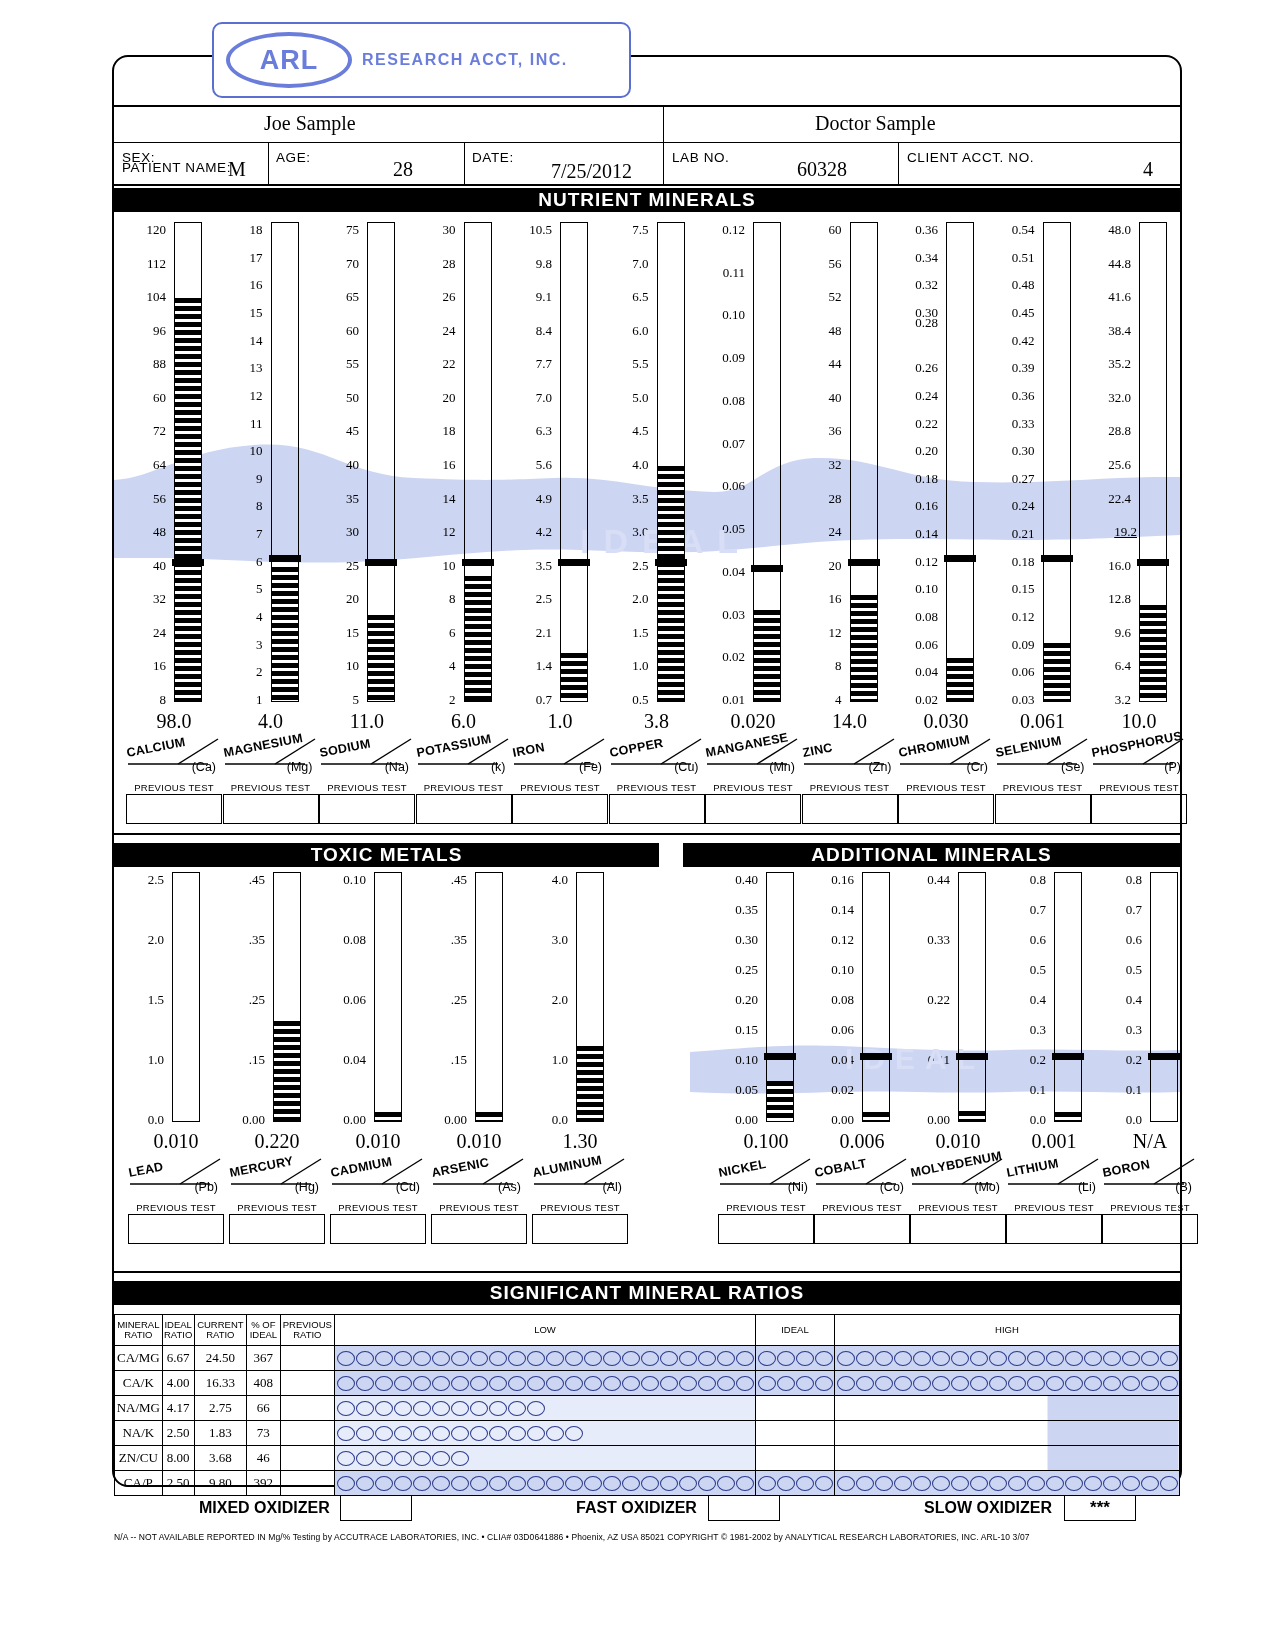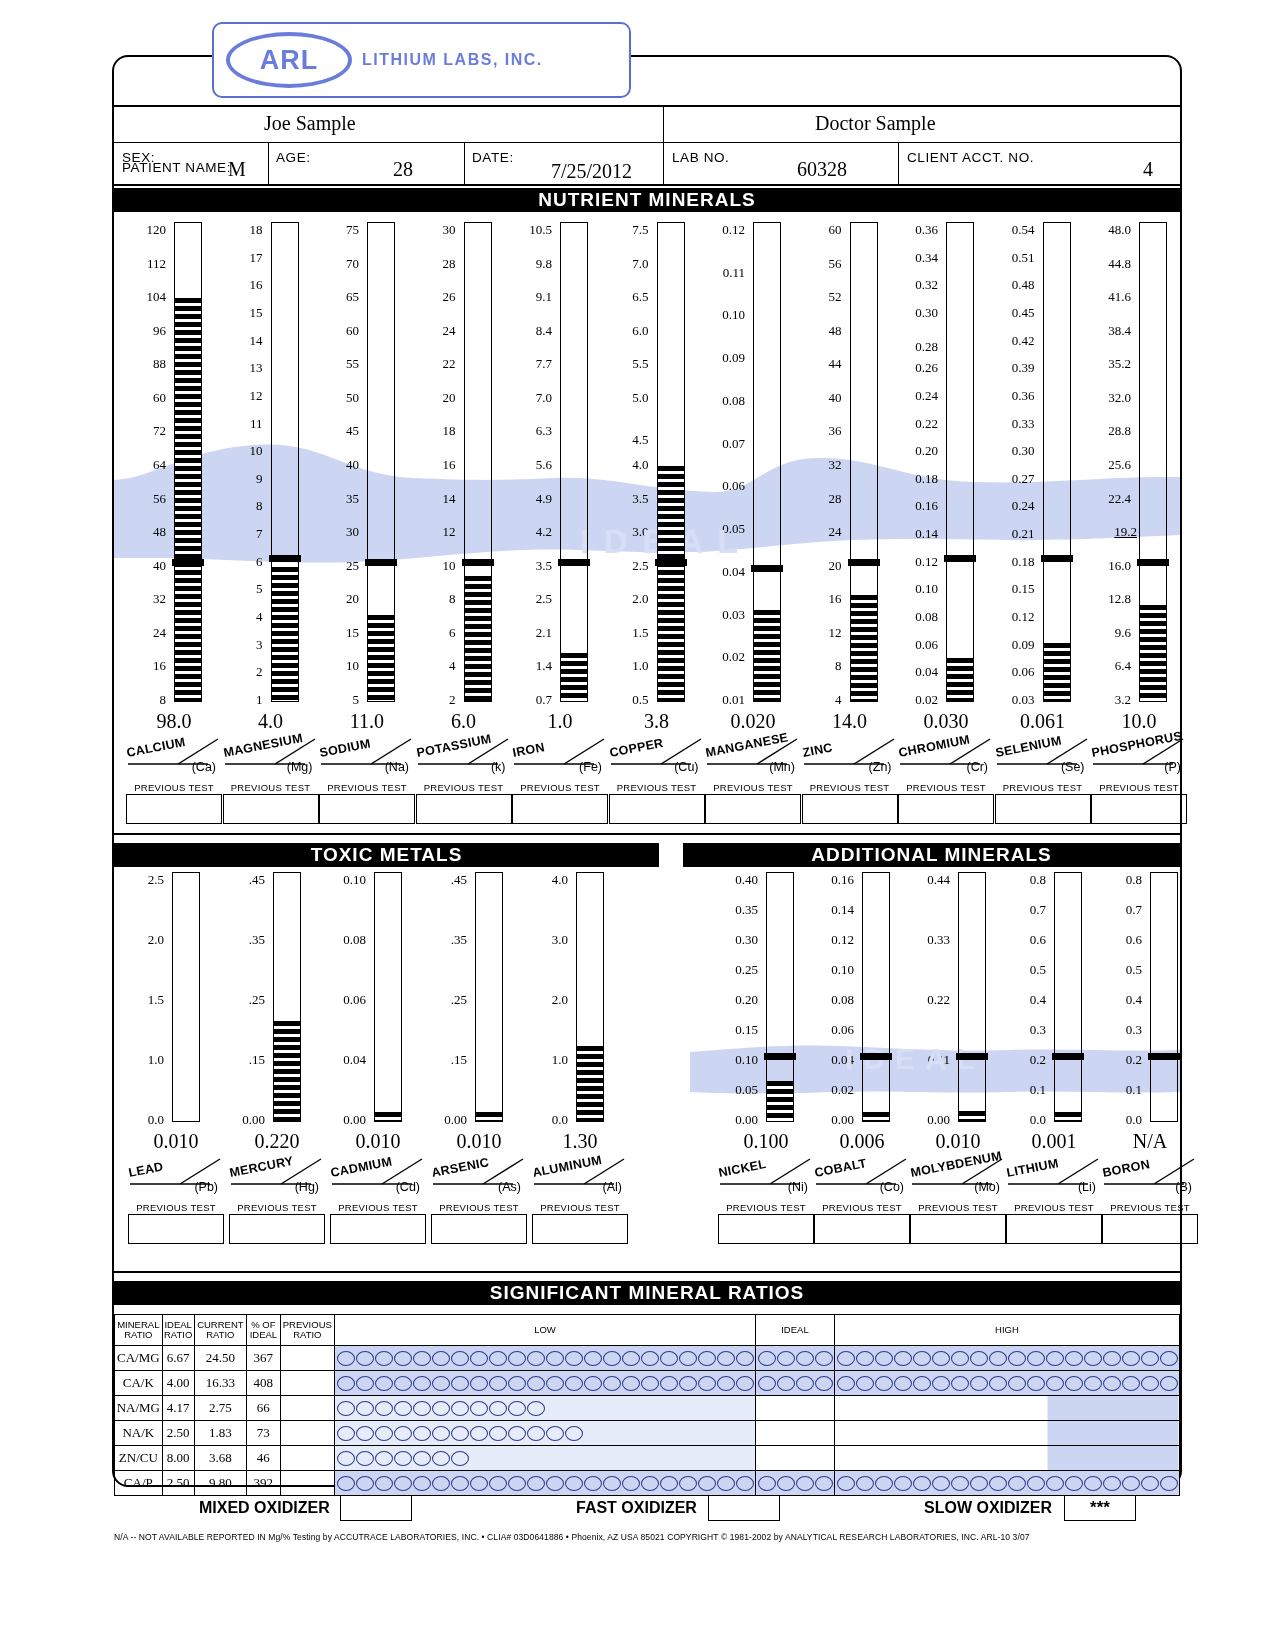--- a/index.html
+++ b/index.html
@@ -113,21 +113,21 @@
 </head>
 <body>
 
 <div class="page">
 
   <div class="frame"></div>
 
   <div class="logo-box">
     <div class="logo-oval">ARL</div>
     <div class="logo-text">
-      <div class="l2">LITHIUM LABS, INC.</div>
+      <div class="l2">RESEARCH ACCT, INC.</div>
     </div>
   </div>
 
 
   <div class="row-patient"></div>
   <div class="lbl" style="left:122px;top:112px;margin-top:48px;">PATIENT NAME:</div>
   <div class="val" style="left:264px;top:112px;">Joe Sample</div>
   <div class="vline" style="left:663px;top:105px;height:38px;"></div>
   <div class="val" style="left:815px;top:112px;">Doctor Sample</div>
 
@@ -330,21 +330,21 @@
           <div class="prevbox"></div>
         </div>
       </div>
       <div class="col" style="left: 608.5px; top: 222px; width: 96px;">
         <div class="scale" style="left: 0px; top: 0px; width: 40px;">7.5</div>
         <div class="scale" style="left: 0px; top: 33.5714px; width: 40px;">7.0</div>
         <div class="scale" style="left: 0px; top: 67.1429px; width: 40px;">6.5</div>
         <div class="scale" style="left: 0px; top: 100.714px; width: 40px;">6.0</div>
         <div class="scale" style="left: 0px; top: 134.286px; width: 40px;">5.5</div>
         <div class="scale" style="left: 0px; top: 167.857px; width: 40px;">5.0</div>
-        <div class="scale" style="left: 0px; top: 201.429px; width: 40px; margin-top: 9px;">4.5</div>
+        <div class="scale" style="left: 0px; top: 201.429px; width: 40px;">4.5</div>
         <div class="scale" style="left: 0px; top: 235px; width: 40px;">4.0</div>
         <div class="scale" style="left: 0px; top: 268.571px; width: 40px;">3.5</div>
         <div class="scale" style="left: 0px; top: 302.143px; width: 40px;">3.0</div>
         <div class="scale" style="left: 0px; top: 335.714px; width: 40px;">2.5</div>
         <div class="scale" style="left: 0px; top: 369.286px; width: 40px;">2.0</div>
         <div class="scale" style="left: 0px; top: 402.857px; width: 40px;">1.5</div>
         <div class="scale" style="left: 0px; top: 436.429px; width: 40px;">1.0</div>
         <div class="scale" style="left: 0px; top: 470px; width: 40px;">0.5</div>
         <div class="tube" style="left: 48px; top: 0px; width: 28px; height: 480px;">
           <div class="fill" style="height: 235.2px;"></div>
@@ -421,21 +421,21 @@
           <div class="elsym">(Zn)</div>
           <div class="prevlbl">PREVIOUS  TEST</div>
           <div class="prevbox"></div>
         </div>
       </div>
       <div class="col" style="left: 898px; top: 222px; width: 96px;">
         <div class="scale" style="left: 0px; top: 0px; width: 40px;">0.36</div>
         <div class="scale" style="left: 0px; top: 27.6471px; width: 40px;">0.34</div>
         <div class="scale" style="left: 0px; top: 55.2941px; width: 40px;">0.32</div>
         <div class="scale" style="left: 0px; top: 82.9412px; width: 40px;">0.30</div>
-        <div class="scale" style="left: 0px; top: 117px; width: 40px;">0.28</div>
+        <div class="scale" style="left: 0px; top: 93px; width: 40px;">0.28</div>
         <div class="scale" style="left: 0px; top: 138.235px; width: 40px;">0.26</div>
         <div class="scale" style="left: 0px; top: 165.882px; width: 40px;">0.24</div>
         <div class="scale" style="left: 0px; top: 193.529px; width: 40px;">0.22</div>
         <div class="scale" style="left: 0px; top: 221.176px; width: 40px;">0.20</div>
         <div class="scale" style="left: 0px; top: 248.824px; width: 40px;">0.18</div>
         <div class="scale" style="left: 0px; top: 276.471px; width: 40px;">0.16</div>
         <div class="scale" style="left: 0px; top: 304.118px; width: 40px;">0.14</div>
         <div class="scale" style="left: 0px; top: 331.765px; width: 40px;">0.12</div>
         <div class="scale" style="left: 0px; top: 359.412px; width: 40px;">0.10</div>
         <div class="scale" style="left: 0px; top: 387.059px; width: 40px;">0.08</div>

